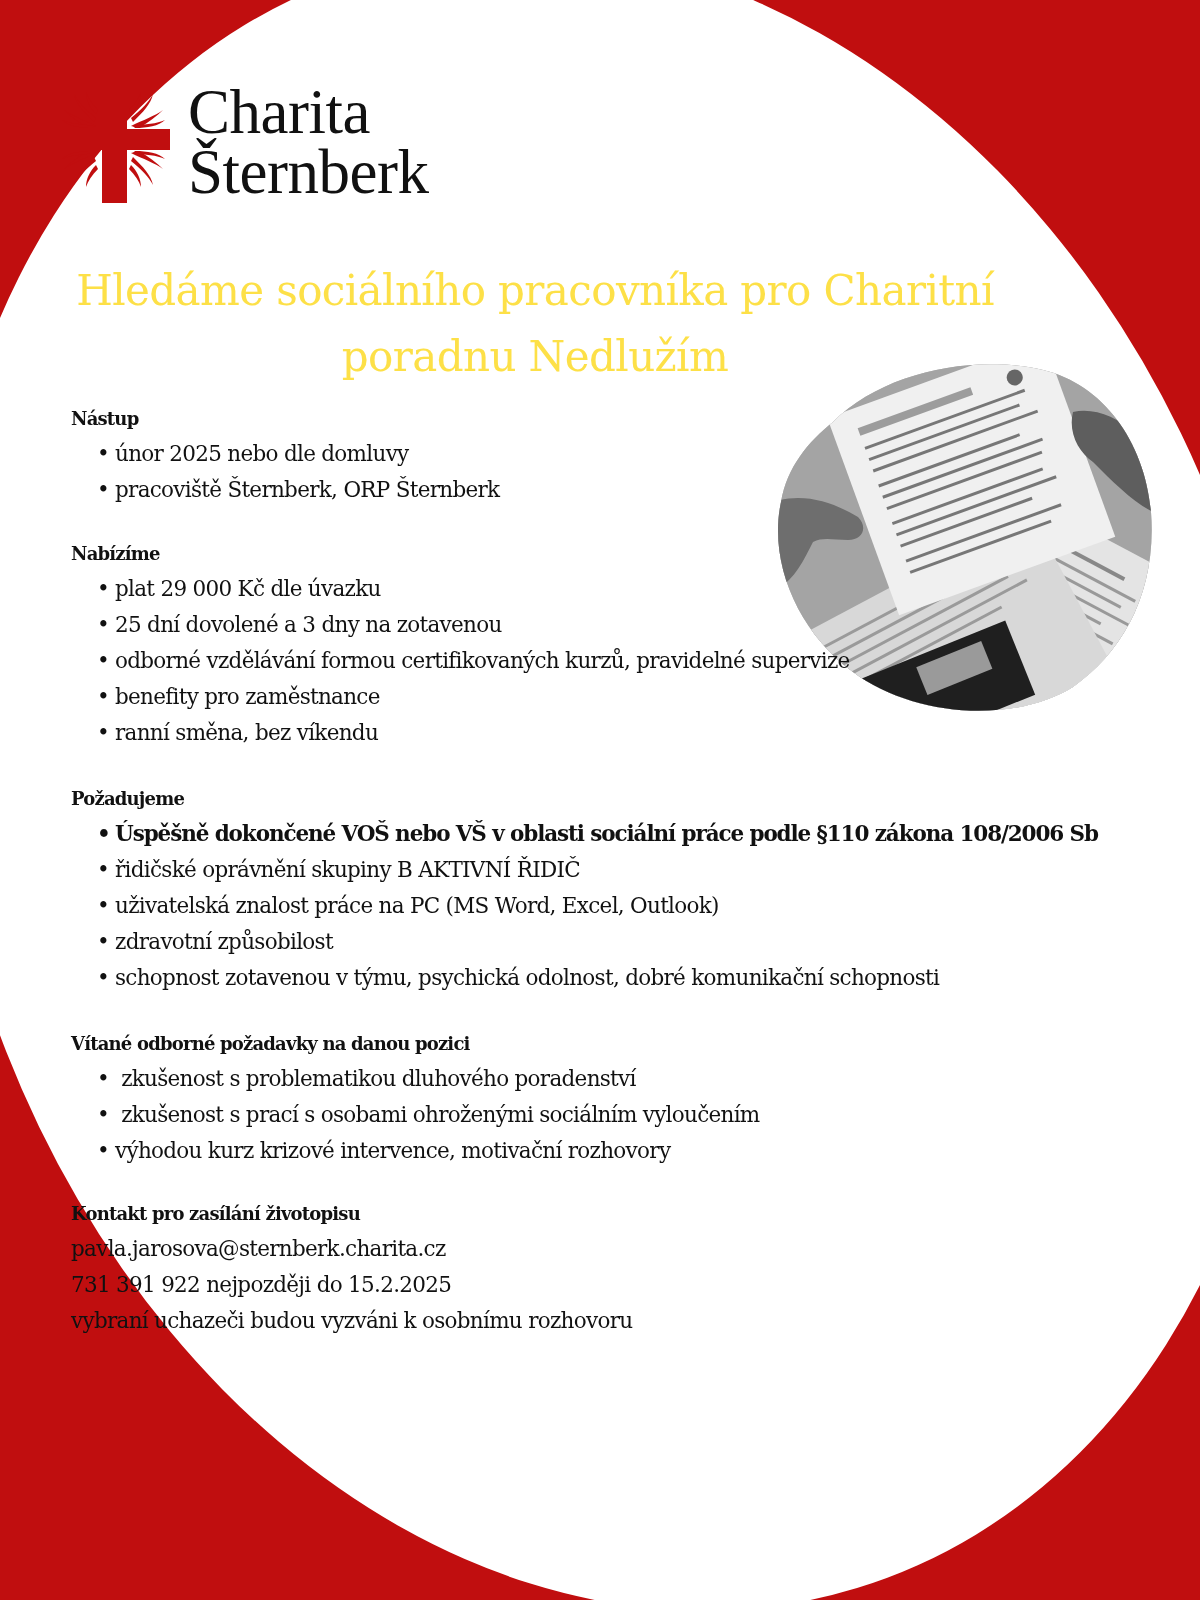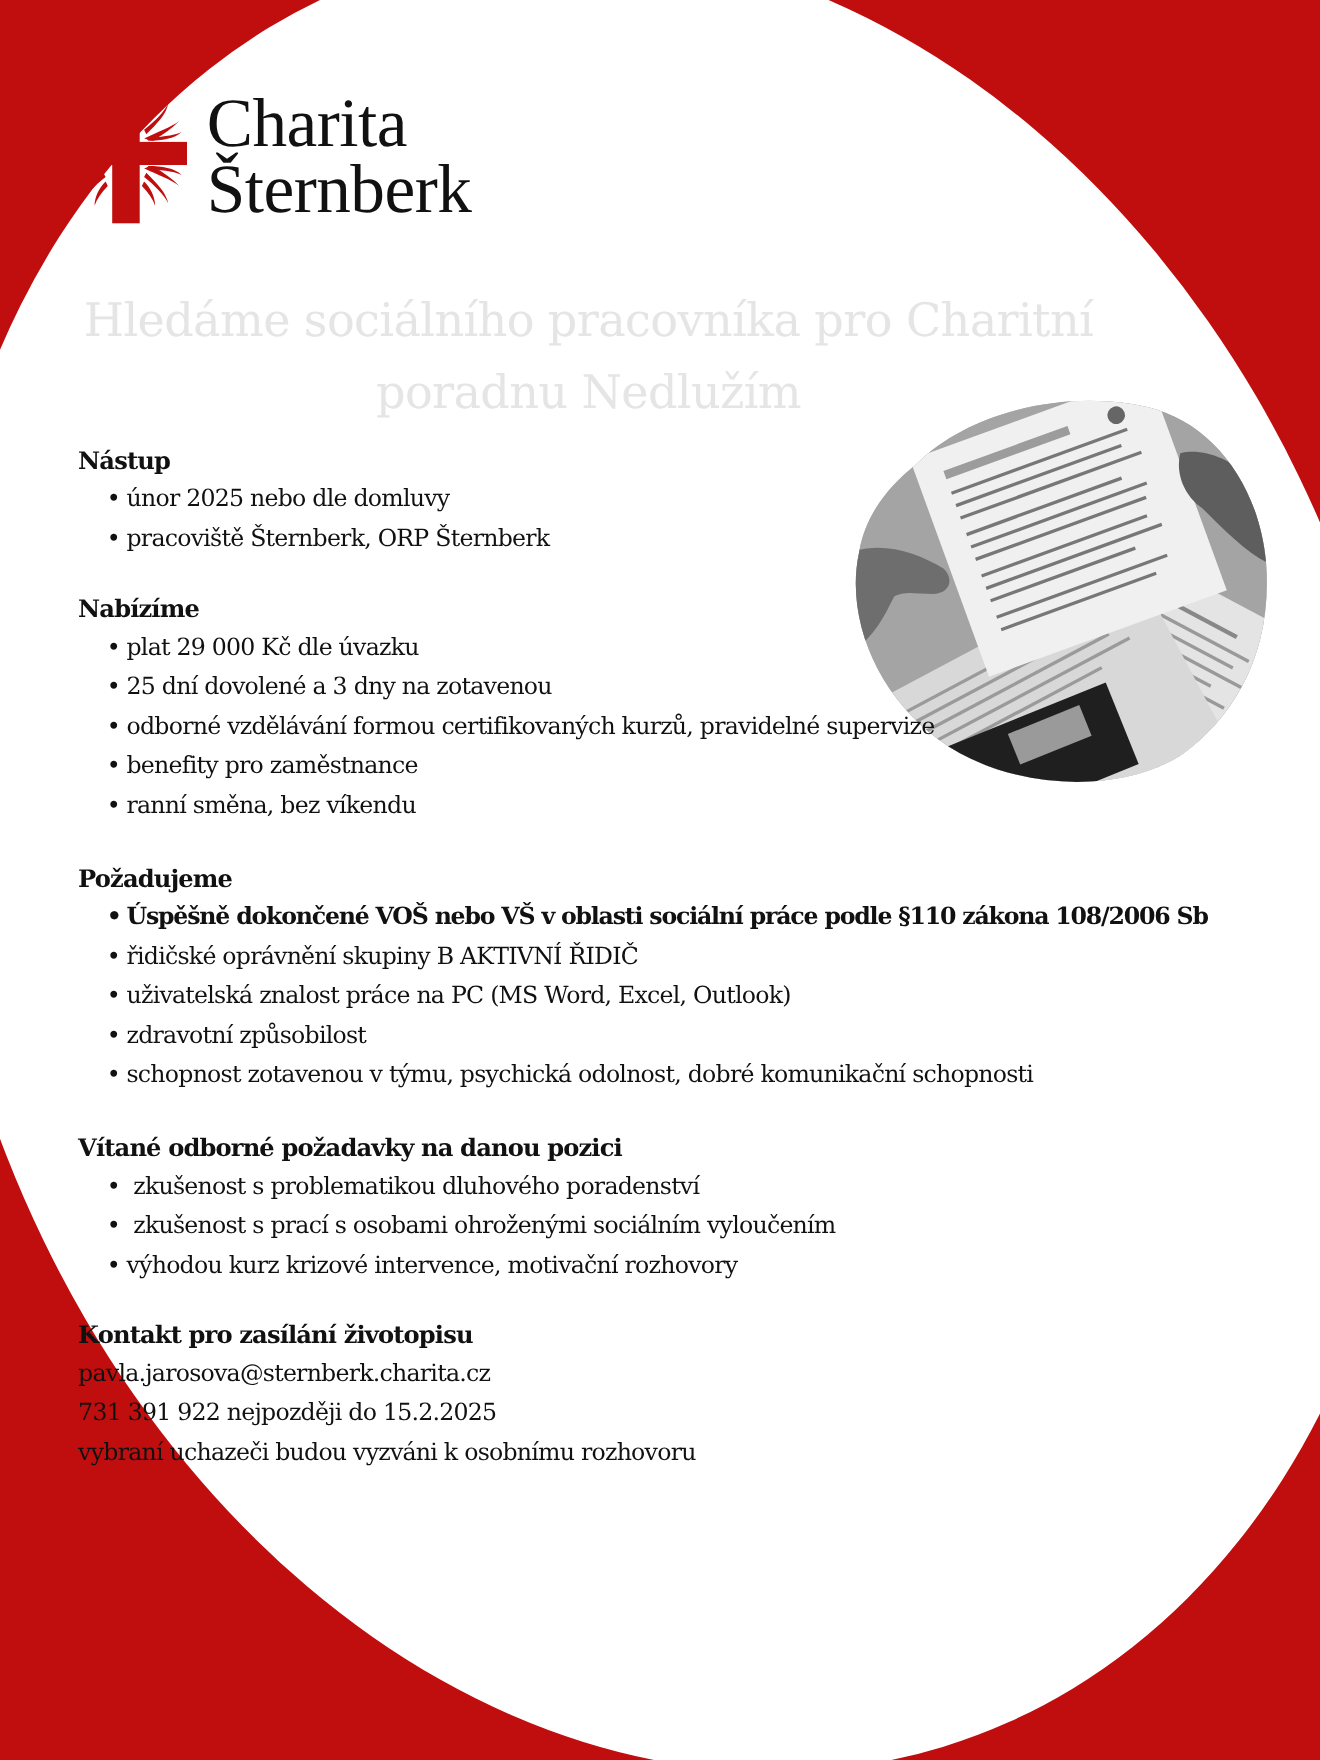--- a/index.html
+++ b/index.html
@@ -9,27 +9,27 @@
     font-family: "DejaVu Serif", serif;
     color: #111;
   }
   #bg-shape { position: absolute; left: 0; top: 0; width: 1200px; height: 1600px; }
   .logo { position: absolute; left: 56px; top: 86px; width: 420px; height: 120px; }
   .logo-mark { position: absolute; left: 0; top: 0; width: 115px; height: 118px; }
   .logo-text { position: absolute; left: 132px; top: -4px; font-family: "Liberation Serif", serif; font-size: 63px; line-height: 60px; color: #111; letter-spacing: -0.5px; }
   .logo-text div { white-space: nowrap; }
   .headline {
     position: absolute; left: 0; top: 258px; width: 1070px; text-align: center;
-    font-family: "DejaVu Serif", serif; font-size: 42px; line-height: 66px; color: #e5e5e5;
+    font-family: "DejaVu Serif", serif; font-size: 42px; line-height: 66px; color: #fde047;
     font-weight: normal; margin: 0; letter-spacing: -0.6px;
   }
   .photo { position: absolute; left: 773px; top: 352px; width: 380px; height: 360px; }
   .content { position: absolute; left: 71px; top: 404px; width: 1080px; }
   .section { margin: 0; }
-  .section-title { font-weight: bold; font-size: 22px; line-height: 30px; letter-spacing: -0.8px; margin: 0 0 2px 0; }
+  .section-title { font-weight: bold; font-size: 18px; line-height: 30px; letter-spacing: -0.8px; margin: 0 0 2px 0; }
   ul.items { list-style: none; margin: 0; padding: 0 0 0 26px; }
   ul.items li { font-size: 21.5px; line-height: 36px; letter-spacing: -0.7px; white-space: nowrap; position: relative; padding-left: 18px; }
   ul.items li::before { content: "•"; position: absolute; left: 0; top: 0; }
   ul.items li.bold { font-weight: bold; letter-spacing: -1.1px; }
   .gap1 { height: 31px; }
   .gap2 { height: 33px; }
   .gap3 { height: 33px; }
   .gap4 { height: 30px; }
   .contact-line { font-size: 21.5px; line-height: 36px; letter-spacing: -0.7px; white-space: nowrap; margin: 0; }
   .contact-line.underline { text-underline-offset: 3px; }

